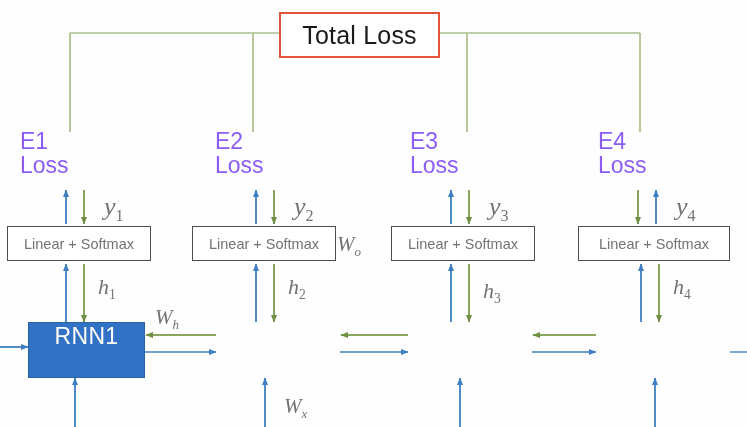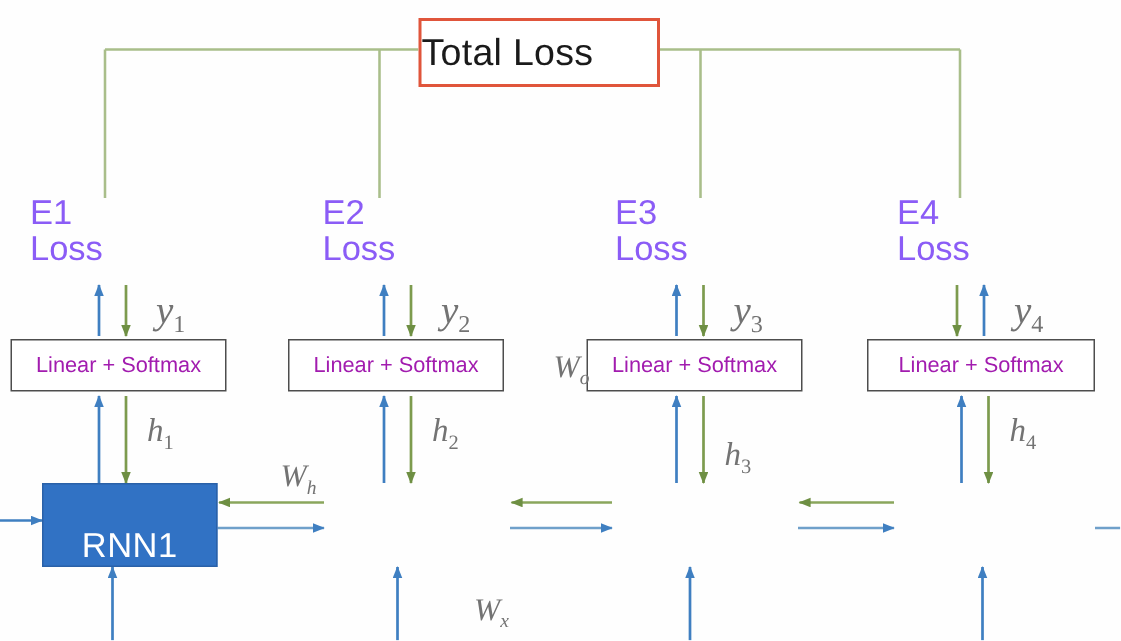--- a/index.html
+++ b/index.html
@@ -11,60 +11,60 @@
     overflow:hidden;
   }
   #wires{position:absolute;left:0;top:0;width:747px;height:427px;}
   .node{position:absolute;box-sizing:border-box;}
 
   .total-loss{
     border:2px solid #E0553B;
     background:#ffffff;
     color:#1a1a1a;
     font-size:25px;
-    display:flex;align-items:center;justify-content:flex-start;
+    display:flex;align-items:center;justify-content:center;
     letter-spacing:.2px;
   }
 
   .lin{
     border:1.6px solid #4d4d4d;
     background:#ffffff;
-    color:#a21caf;
+    color:#737373;
     font-size:14.5px;
     display:flex;align-items:center;justify-content:center;
     white-space:nowrap;
   }
 
   .rnn{
     background:#3172C4;
     border:1.4px solid #2a61a8;
     color:#ffffff;
     font-size:23px;
-    display:flex;align-items:flex-end;justify-content:center;
+    display:flex;align-items:flex-start;justify-content:center;
     letter-spacing:.3px;
   }
 
   .eloss{
     color:#8b5cf6;
     font-size:23px;
     line-height:1.04;
     text-align:left;
     white-space:nowrap;
   }
   .eloss .l2{display:block;}
 
   .mathlabel{
     font-family:"Liberation Serif",serif;
     font-style:italic;
     color:#737373;
     white-space:nowrap;
   }
   .m-y{font-size:26px;}
   .m-h{font-size:22px;}
-  .m-w{font-size:21px;margin-left:32px;}
+  .m-w{font-size:21px;}
   .mathlabel sub{
     font-size:.62em;
     font-style:normal;
     font-family:"Liberation Serif",serif;
   }
   .m-w sub{font-style:italic;}
 </style>
 </head>
 <body>
 
@@ -182,21 +182,21 @@
   <div class="node mathlabel m-w" style="left:337px;top:232px;">
     <span>W</span><sub>o</sub>
   </div>
 
   <div class="node mathlabel m-h" style="left:98px;top:274px;">
     <span>h</span><sub>1</sub>
   </div>
   <div class="node mathlabel m-h" style="left:288px;top:274px;">
     <span>h</span><sub>2</sub>
   </div>
-  <div class="node mathlabel m-h" style="left:483px;top:290px;">
+  <div class="node mathlabel m-h" style="left:483px;top:278px;">
     <span>h</span><sub>3</sub>
   </div>
   <div class="node mathlabel m-h" style="left:673px;top:274px;">
     <span>h</span><sub>4</sub>
   </div>
 
   <div class="node mathlabel m-w" style="left:155px;top:305px;">
     <span>W</span><sub>h</sub>
   </div>
 

